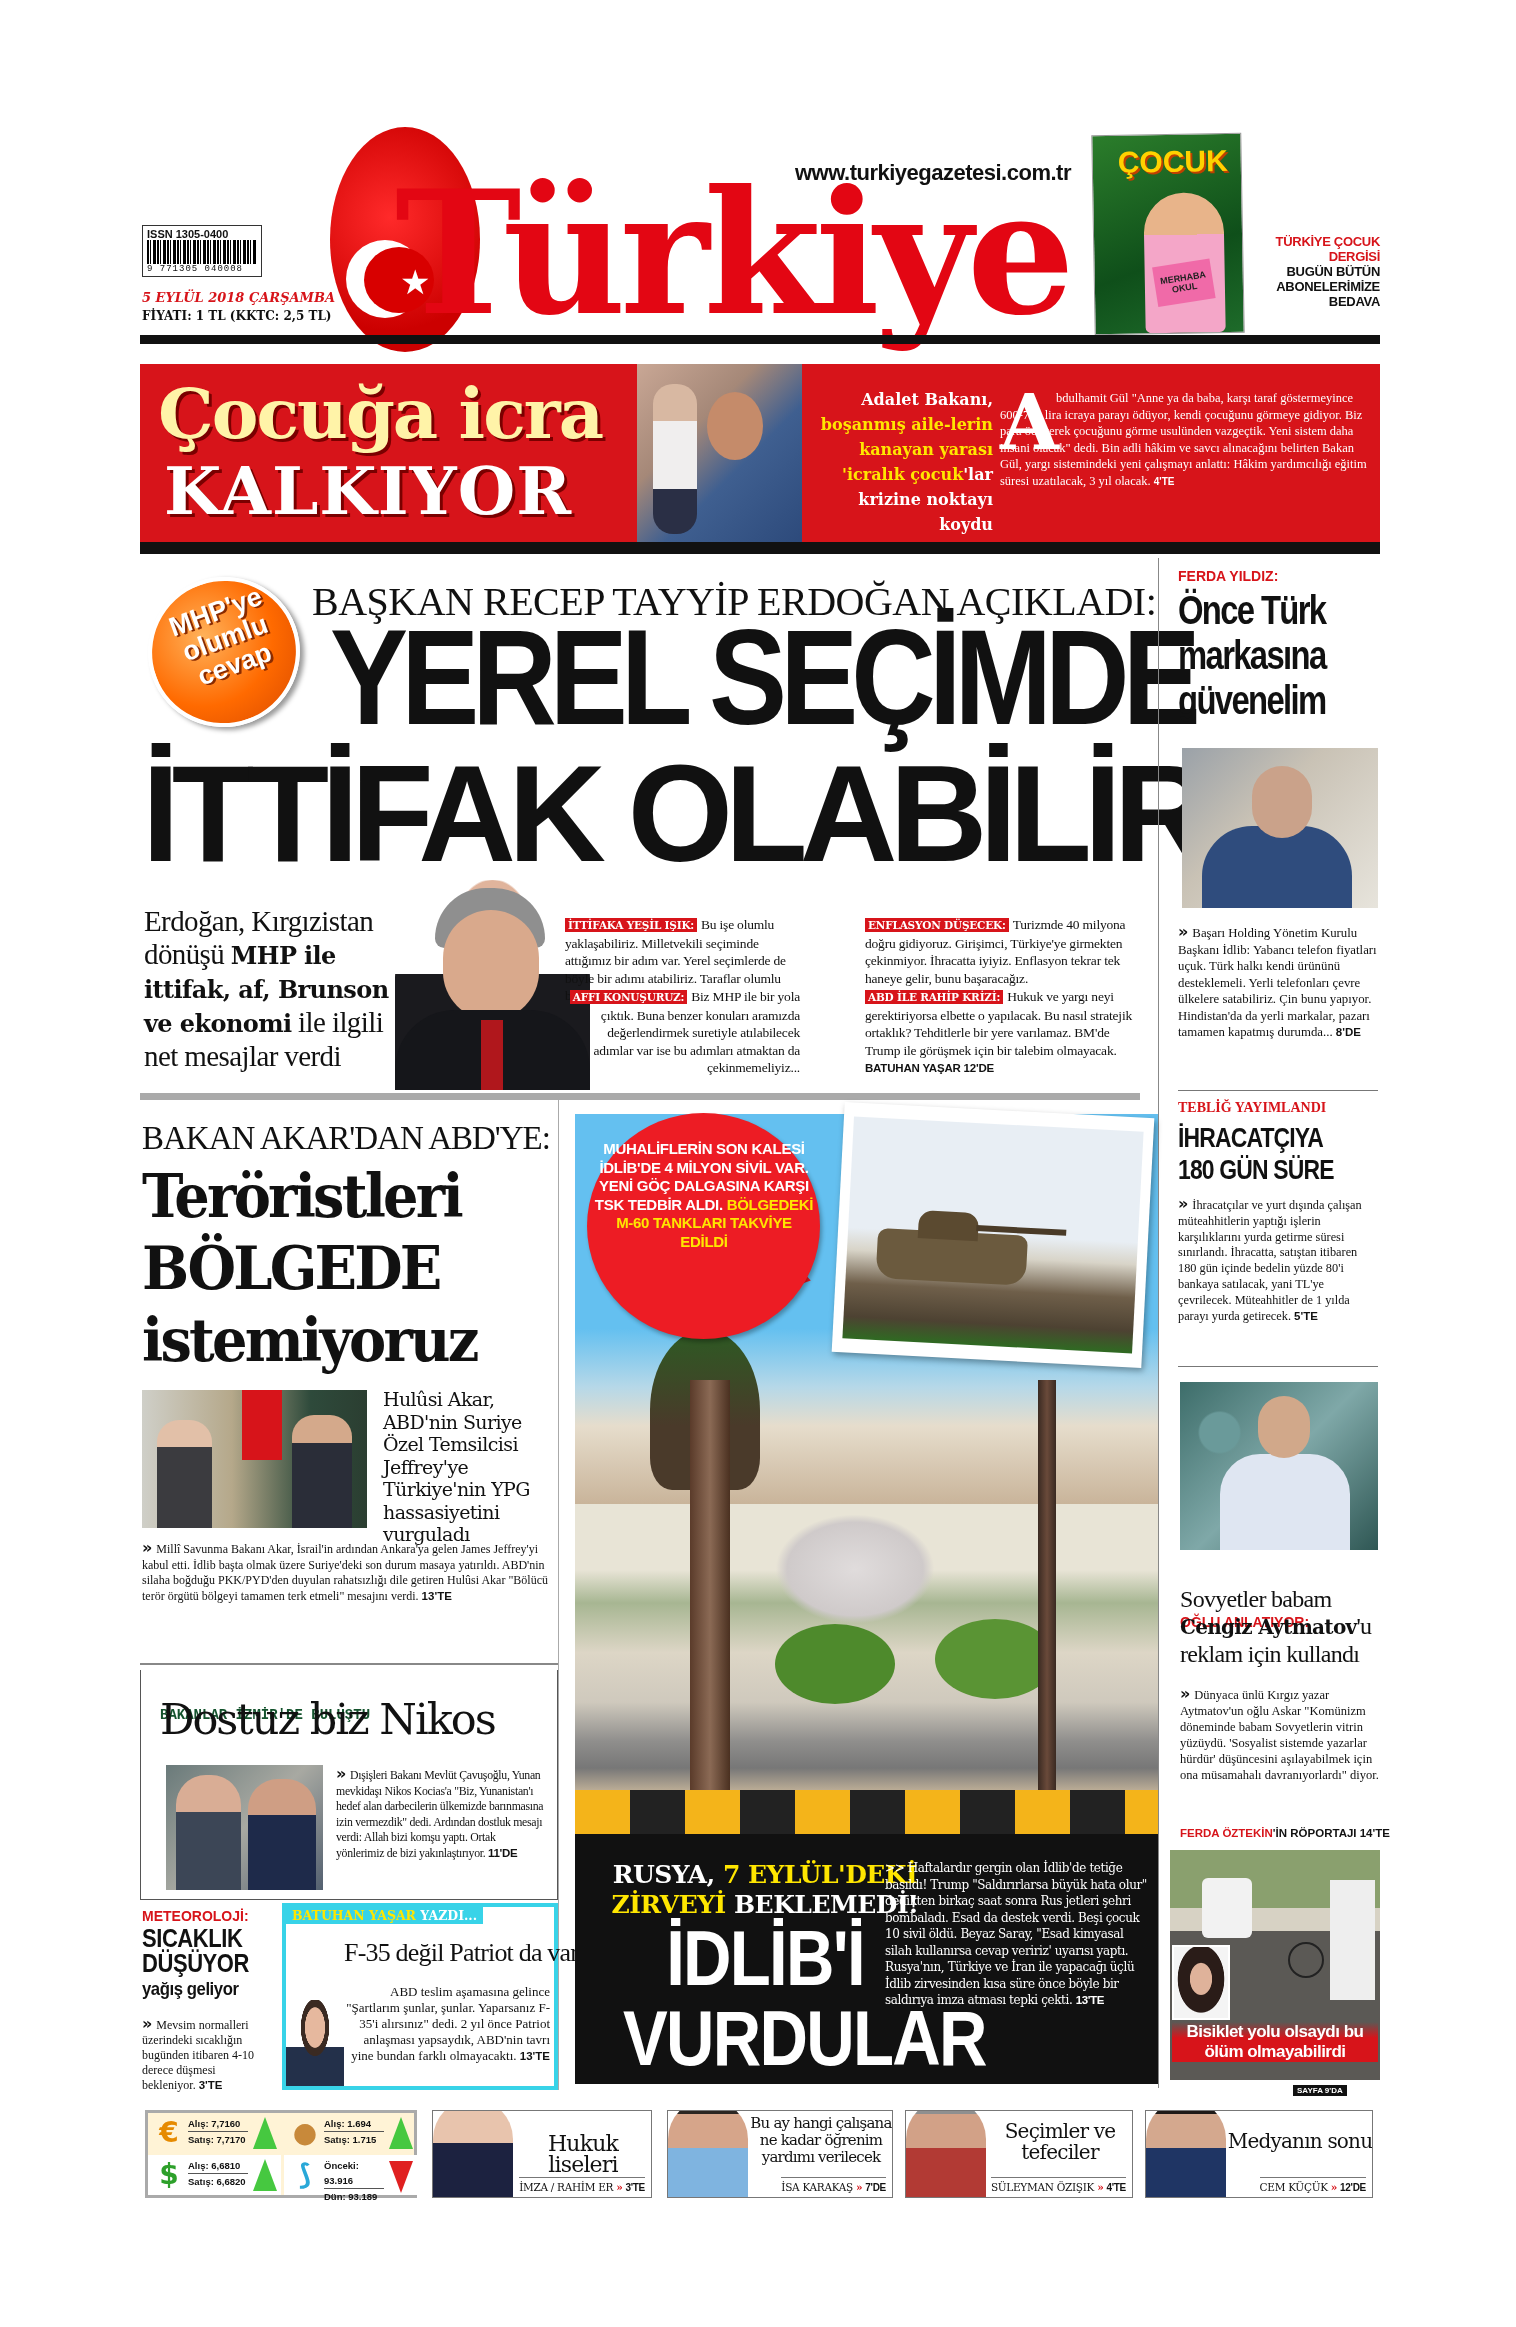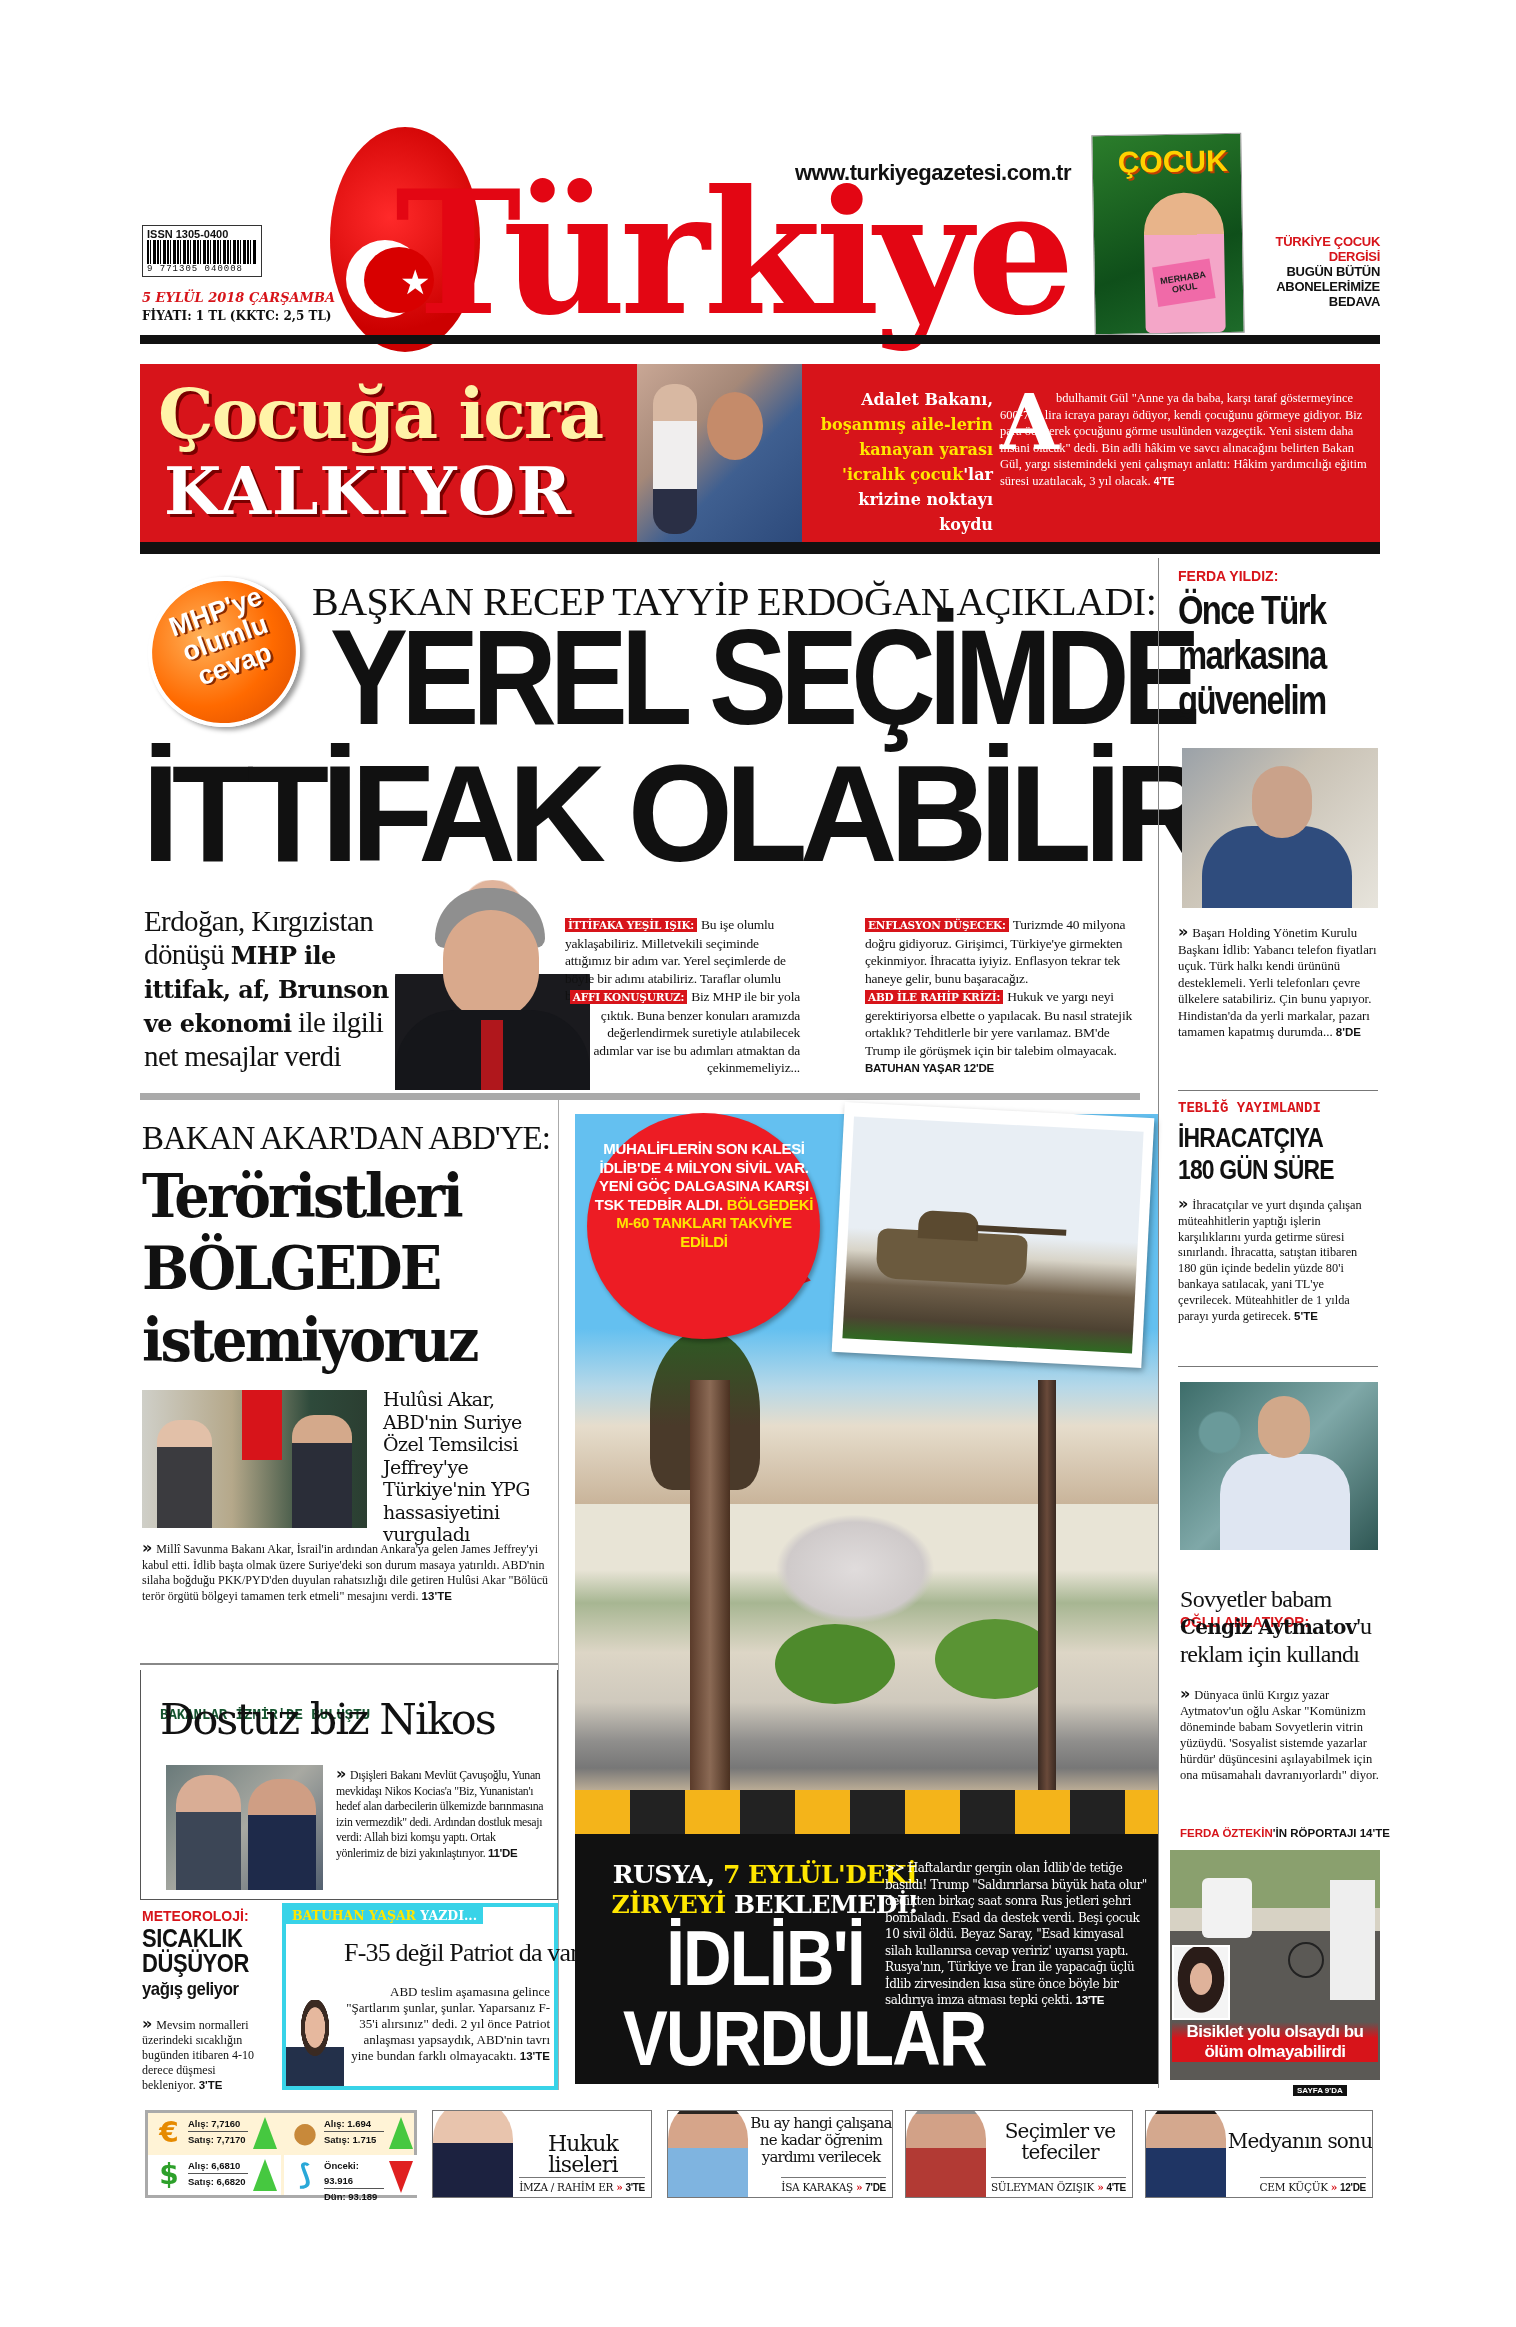--- a/index.html
+++ b/index.html
@@ -68,21 +68,21 @@
   
   #right-rule { left: 1158px; top: 558px; width: 1px; height: 1530px; background: #888; }
   #ferda-kicker { left: 1178px; top: 568px; font-family: "Liberation Sans", sans-serif; font-weight: bold; font-size: 14px; color: #d7141a; }
   #ferda-head { left: 1178px; top: 588px; width: 200px; font-family: "Liberation Sans", sans-serif; font-weight: bold; font-size: 40px; line-height: 45px; letter-spacing: -2px; transform: scaleX(0.82); transform-origin: left top; }
   #ferda-photo { left: 1182px; top: 748px; width: 196px; height: 160px; background: linear-gradient(135deg, #9aa1a8, #c9c2b5 40%, #e7e4dc); }
   #ferda-photo .face { position: absolute; left: 70px; top: 18px; width: 60px; height: 72px; border-radius: 30px; background: #caa28a; }
   #ferda-photo .suit { position: absolute; left: 20px; top: 78px; width: 150px; height: 82px; border-radius: 50px 50px 0 0; background: #2f4c7d; }
   #ferda-body { left: 1178px; top: 924px; width: 200px; font-family: "Liberation Serif", serif; font-size: 12.8px; line-height: 16.5px; }
   .chev { font-family: "DejaVu Sans", sans-serif; font-weight: bold; font-size: 16px; margin-right: 4px; }
   .rrule { position: absolute; left: 1178px; width: 200px; height: 1px; background: #777; }
-  #teblig-kicker { left: 1178px; top: 1100px; font-family: Liberation Mono, monospace; font-weight: bold; font-size: 14px; color: #d7141a; }
+  #teblig-kicker { left: 1178px; top: 1100px; font-family: Liberation Serif, serif; font-weight: bold; font-size: 14px; color: #d7141a; }
   #teblig-head { left: 1178px; top: 1122px; width: 200px; font-family: "Liberation Sans", sans-serif; font-weight: bold; font-size: 27px; line-height: 32px; letter-spacing: -1px; transform: scaleX(0.85); transform-origin: left top; }
   #teblig-body { left: 1178px; top: 1196px; width: 200px; font-family: "Liberation Serif", serif; font-size: 12.3px; line-height: 15.8px; }
   #aytmatov-photo { left: 1180px; top: 1382px; width: 198px; height: 168px; background: radial-gradient(circle at 20% 30%, #6a9a9a 0 10%, transparent 11%), linear-gradient(135deg, #3d6d6a, #7fa8a8 50%, #2f5754); }
   #aytmatov-photo .head { position: absolute; left: 78px; top: 14px; width: 52px; height: 62px; border-radius: 26px; background: #d1a88a; }
   #aytmatov-photo .body { position: absolute; left: 40px; top: 72px; width: 130px; height: 96px; border-radius: 40px 40px 0 0; background: #dfe6f2; }
   #oglu-kicker { left: 1180px; top: 1566px; font-family: "Liberation Sans", sans-serif; font-weight: bold; font-size: 14px; color: #d7141a; margin-top: 48px; }
   #oglu-head { left: 1180px; top: 1586px; width: 200px; font-family: "Liberation Serif", serif; font-size: 24px; line-height: 27px; letter-spacing: -0.7px; }
   #oglu-head b { font-family: "DejaVu Serif", serif; font-size: 20px; }
   #oglu-body { left: 1180px; top: 1686px; width: 200px; font-family: "Liberation Serif", serif; font-size: 12.5px; line-height: 16px; }
   #oglu-tag { left: 1180px; top: 1827px; font-family: "Liberation Sans", sans-serif; font-weight: bold; font-size: 11.5px; }

